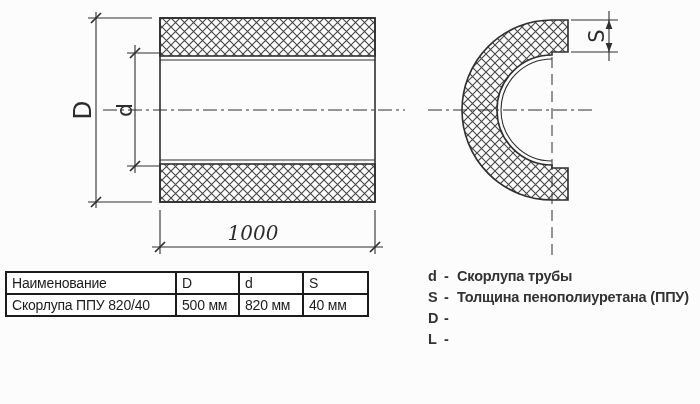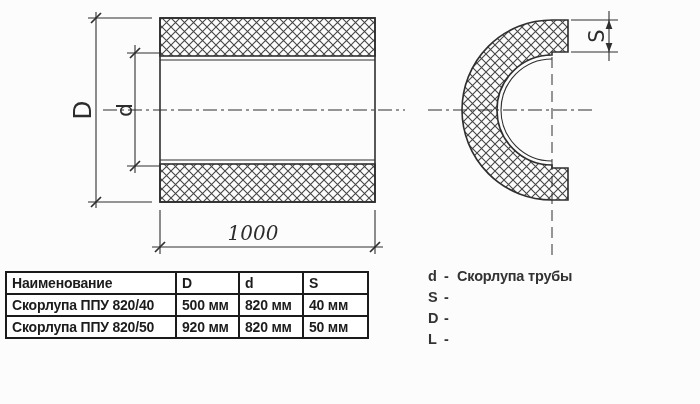--- a/index.html
+++ b/index.html
@@ -24,23 +24,23 @@
   .spec-table{
     position:absolute;left:5px;top:271px;
     border-collapse:collapse;table-layout:fixed;
     background:#ffffff;
     font-size:14px;letter-spacing:-0.2px;
   }
   .spec-table td,.spec-table th{
     border:2px solid #1b1b1b;
     padding:0 5px;height:20px;
     text-align:left;white-space:nowrap;
-    font-weight:700;color:#1c1c1c;
+    font-weight:400;color:#1c1c1c;
   }
-  .spec-table th{font-weight:700;}
+  .spec-table th{font-weight:400;}
   .col-name{width:158px;}
   .col-D{width:51px;}
   .col-d{width:52px;}
   .col-S{width:53px;}
   
   .legend{
     position:absolute;left:428px;top:266px;
     font-size:14.5px;font-weight:700;color:#333;
     letter-spacing:-0.2px;
   }
@@ -131,38 +131,33 @@
       <th class="col-S">S</th>
     </tr>
   </thead>
   <tbody>
     <tr>
       <td>Скорлупа ППУ 820/40</td>
       <td>500 мм</td>
       <td>820 мм</td>
       <td>40 мм</td>
     </tr>
-    <tr>
-      <td>Скорлупа ППУ 820/50</td>
-      <td>920 мм</td>
-      <td>820 мм</td>
-      <td>50 мм</td>
-    </tr>
   </tbody>
 </table>
 
 <div class="legend">
   <div class="legend-item">
     <span class="legend-symbol">d</span>
     <span class="legend-dash">-</span>
     <span>Скорлупа трубы</span>
   </div>
   <div class="legend-item">
     <span class="legend-symbol">S</span>
     <span class="legend-dash">-</span>
+    <span>Толщина пенополиуретана (ППУ)</span>
   </div>
   <div class="legend-item">
     <span class="legend-symbol">D</span>
     <span class="legend-dash">-</span>
   </div>
   <div class="legend-item">
     <span class="legend-symbol">L</span>
     <span class="legend-dash">-</span>
   </div>
 </div>

